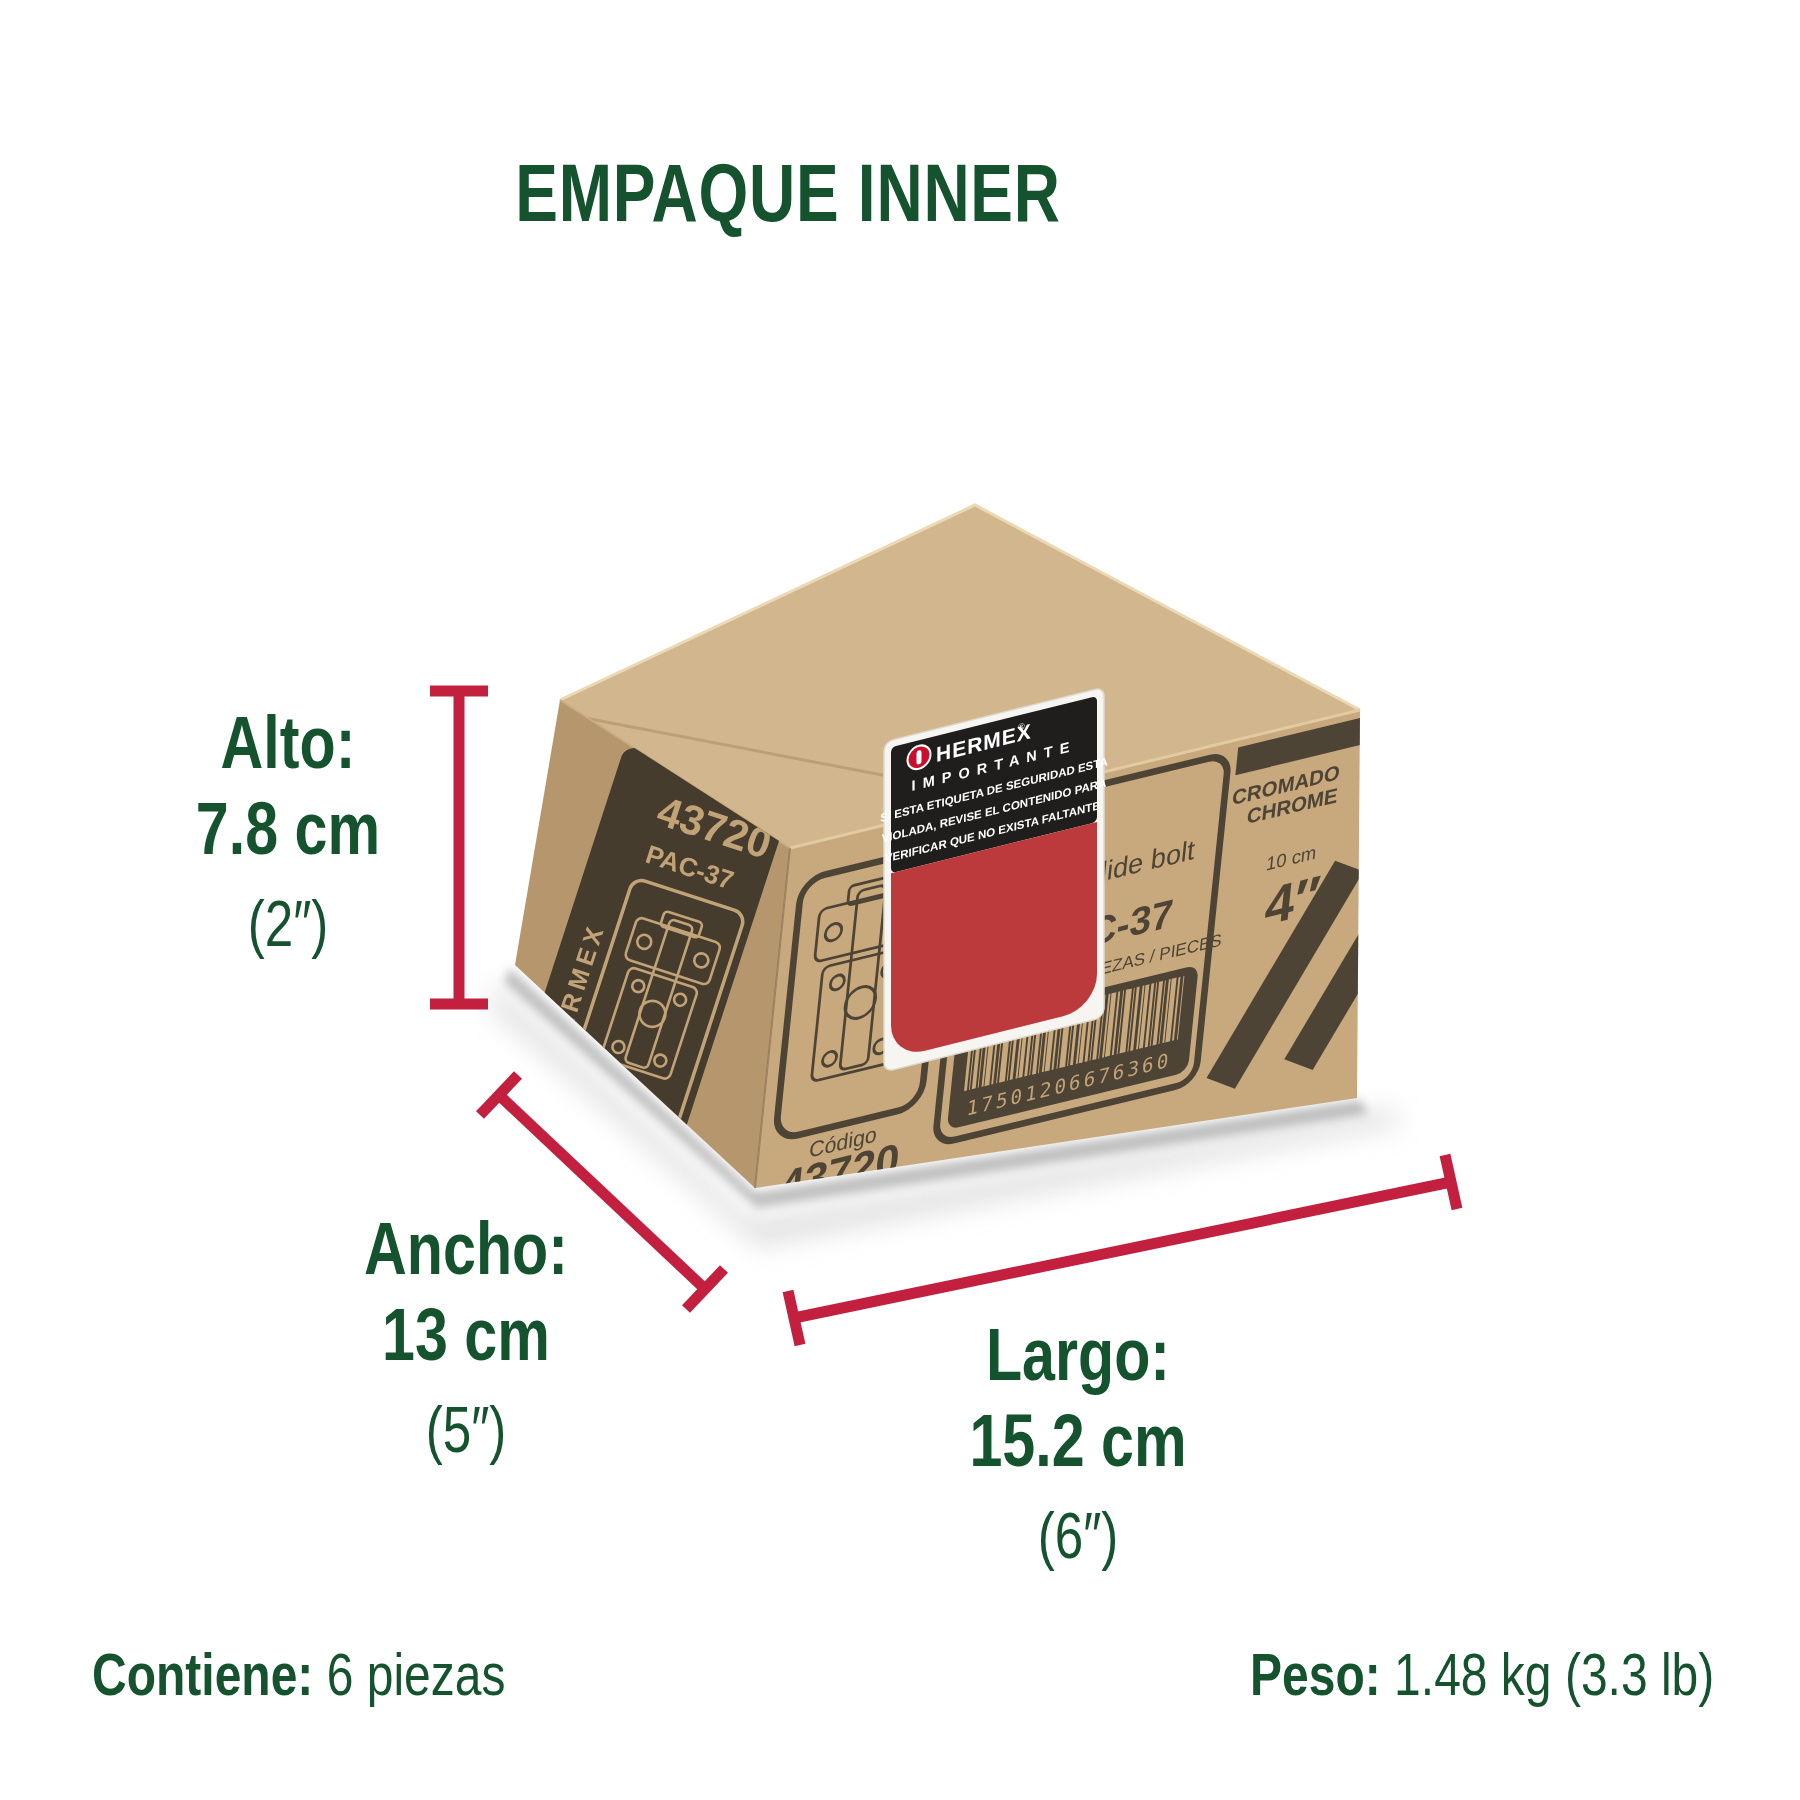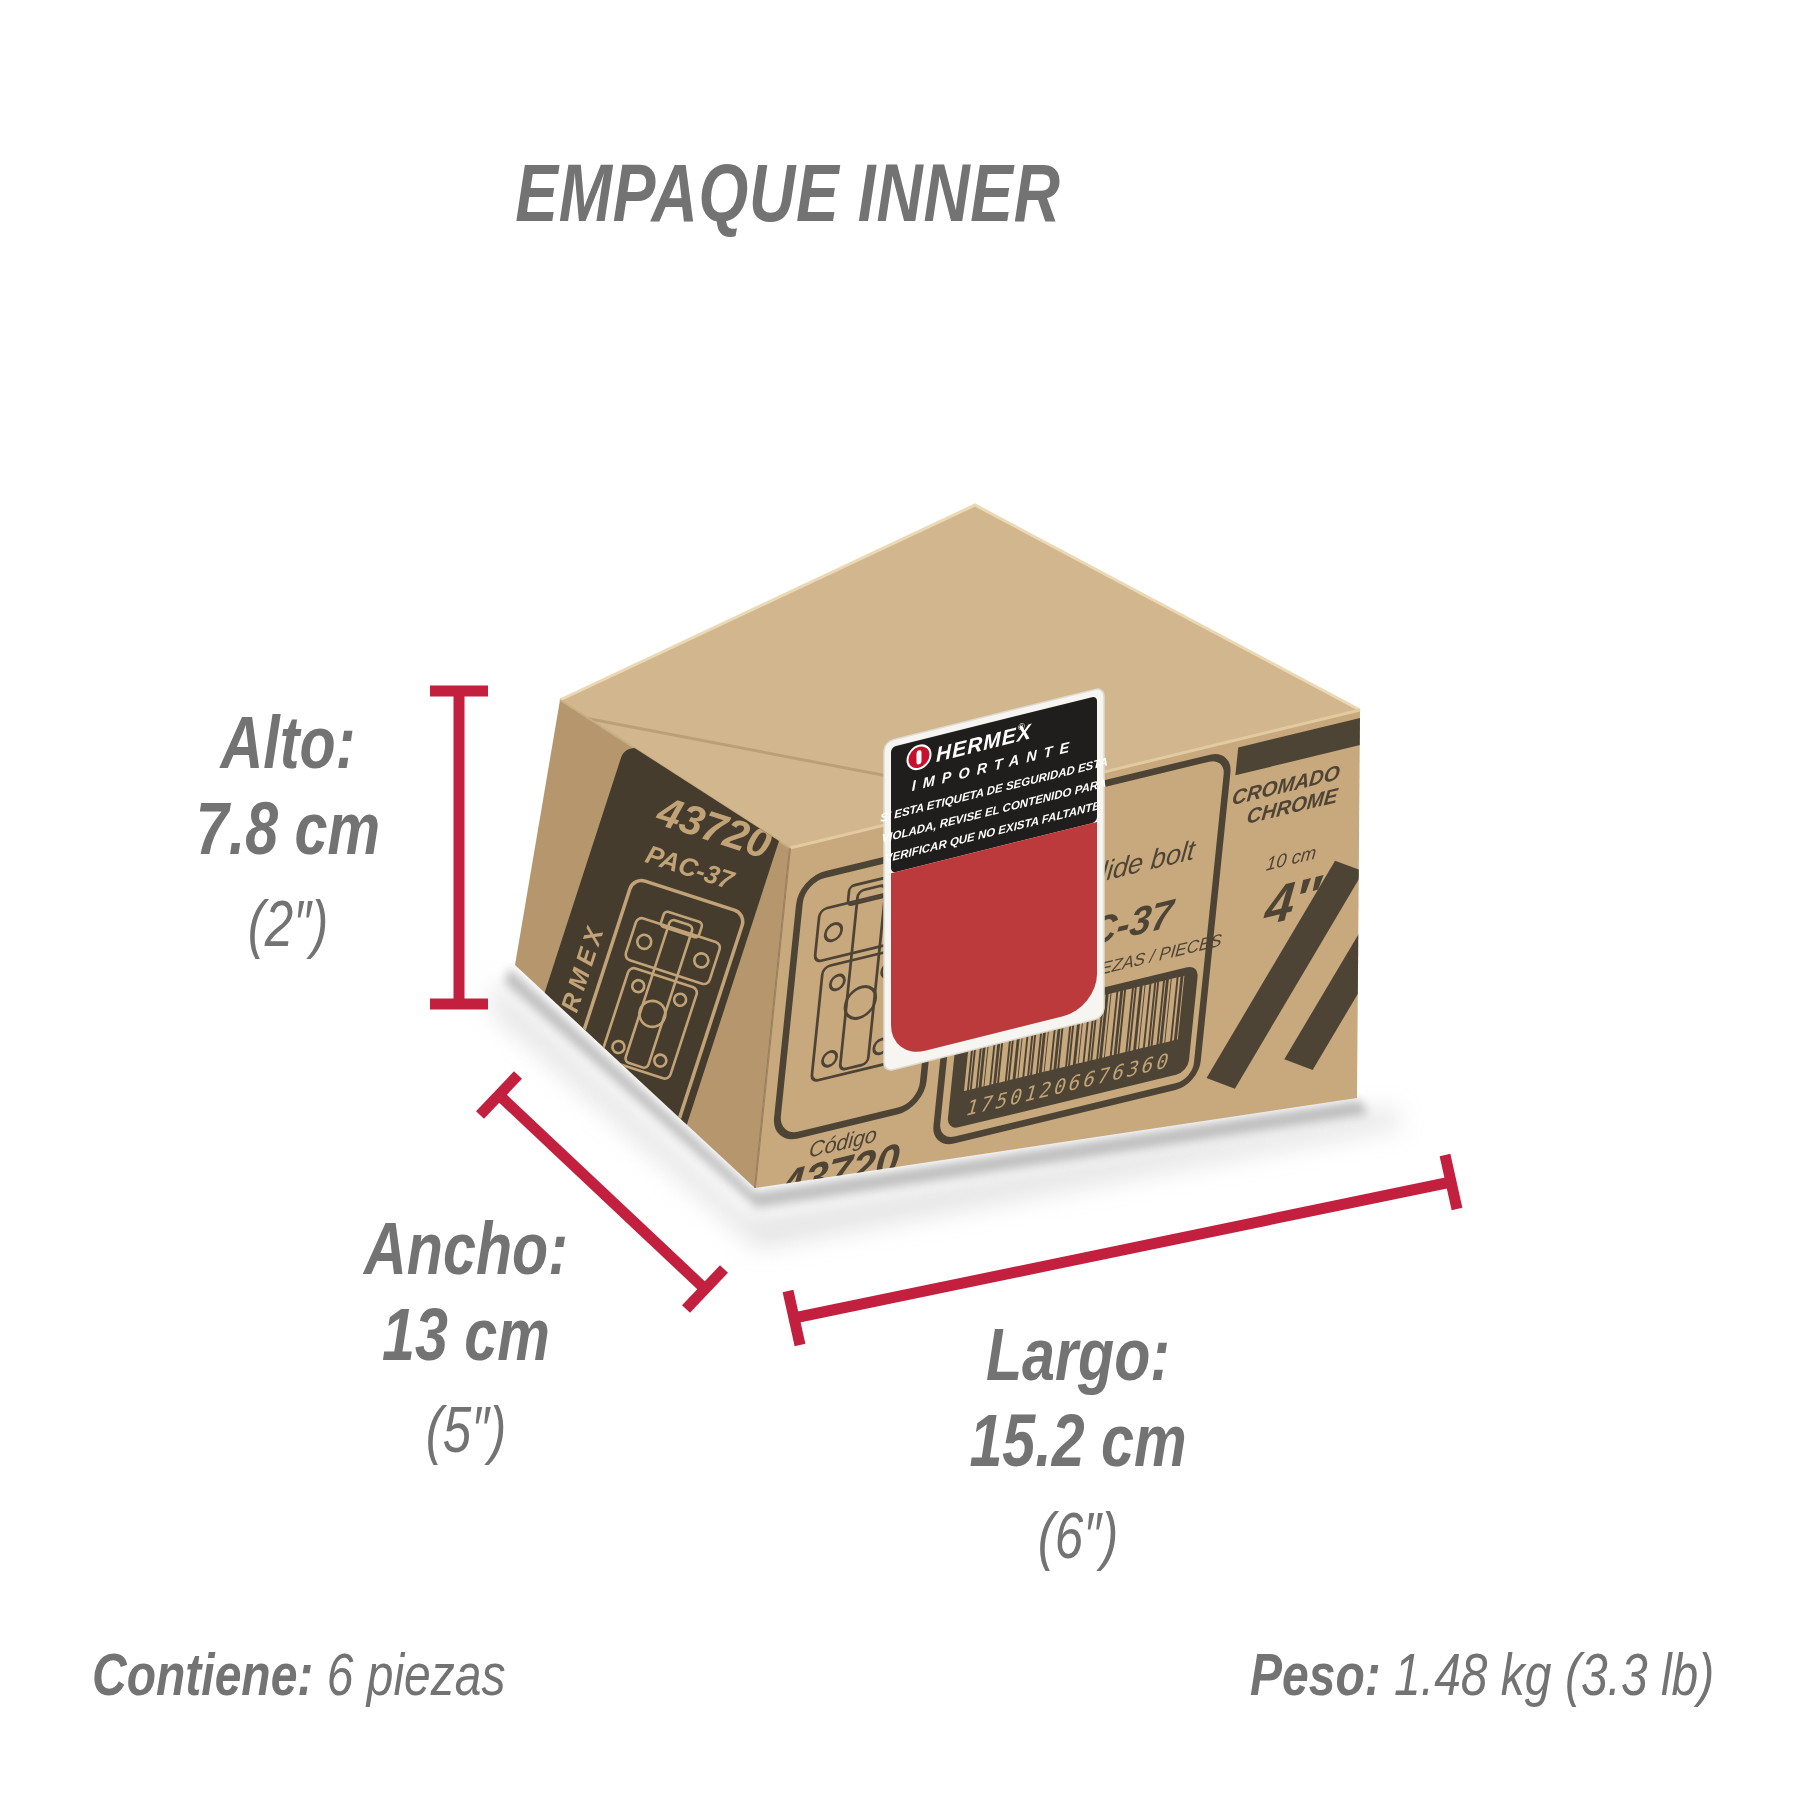--- a/index.html
+++ b/index.html
@@ -1,17 +1,17 @@
 <!DOCTYPE html>
 <html><head>
 <meta charset="utf-8">
 <style>
   html,body{margin:0;padding:0;background:#ffffff;}
   #stage{position:relative;width:1800px;height:1800px;background:#ffffff;overflow:hidden;
-         font-family:"Liberation Sans","DejaVu Sans",sans-serif;color:#737373;font-style:italic;}
+         font-family:"Liberation Sans","DejaVu Sans",sans-serif;color:#14532d;}
   #boxsvg{position:absolute;left:0;top:0;}
   .ttl{position:absolute;left:388px;top:146px;width:800px;text-align:center;
        font-size:82px;font-weight:800;letter-spacing:1px;
        transform:scaleX(0.78);transform-origin:center top;white-space:nowrap;}
   .dim{position:absolute;width:300px;text-align:center;
        transform:scaleX(0.8);transform-origin:center top;}
   .dim .l1,.dim .l2{font-size:74px;font-weight:800;line-height:86px;white-space:nowrap;}
   .dim .l3{font-size:64px;font-weight:500;line-height:80px;padding-top:12px;white-space:nowrap;}
   .foot{position:absolute;top:1640px;font-size:60px;white-space:nowrap;}
   .foot .b{font-weight:800;}

